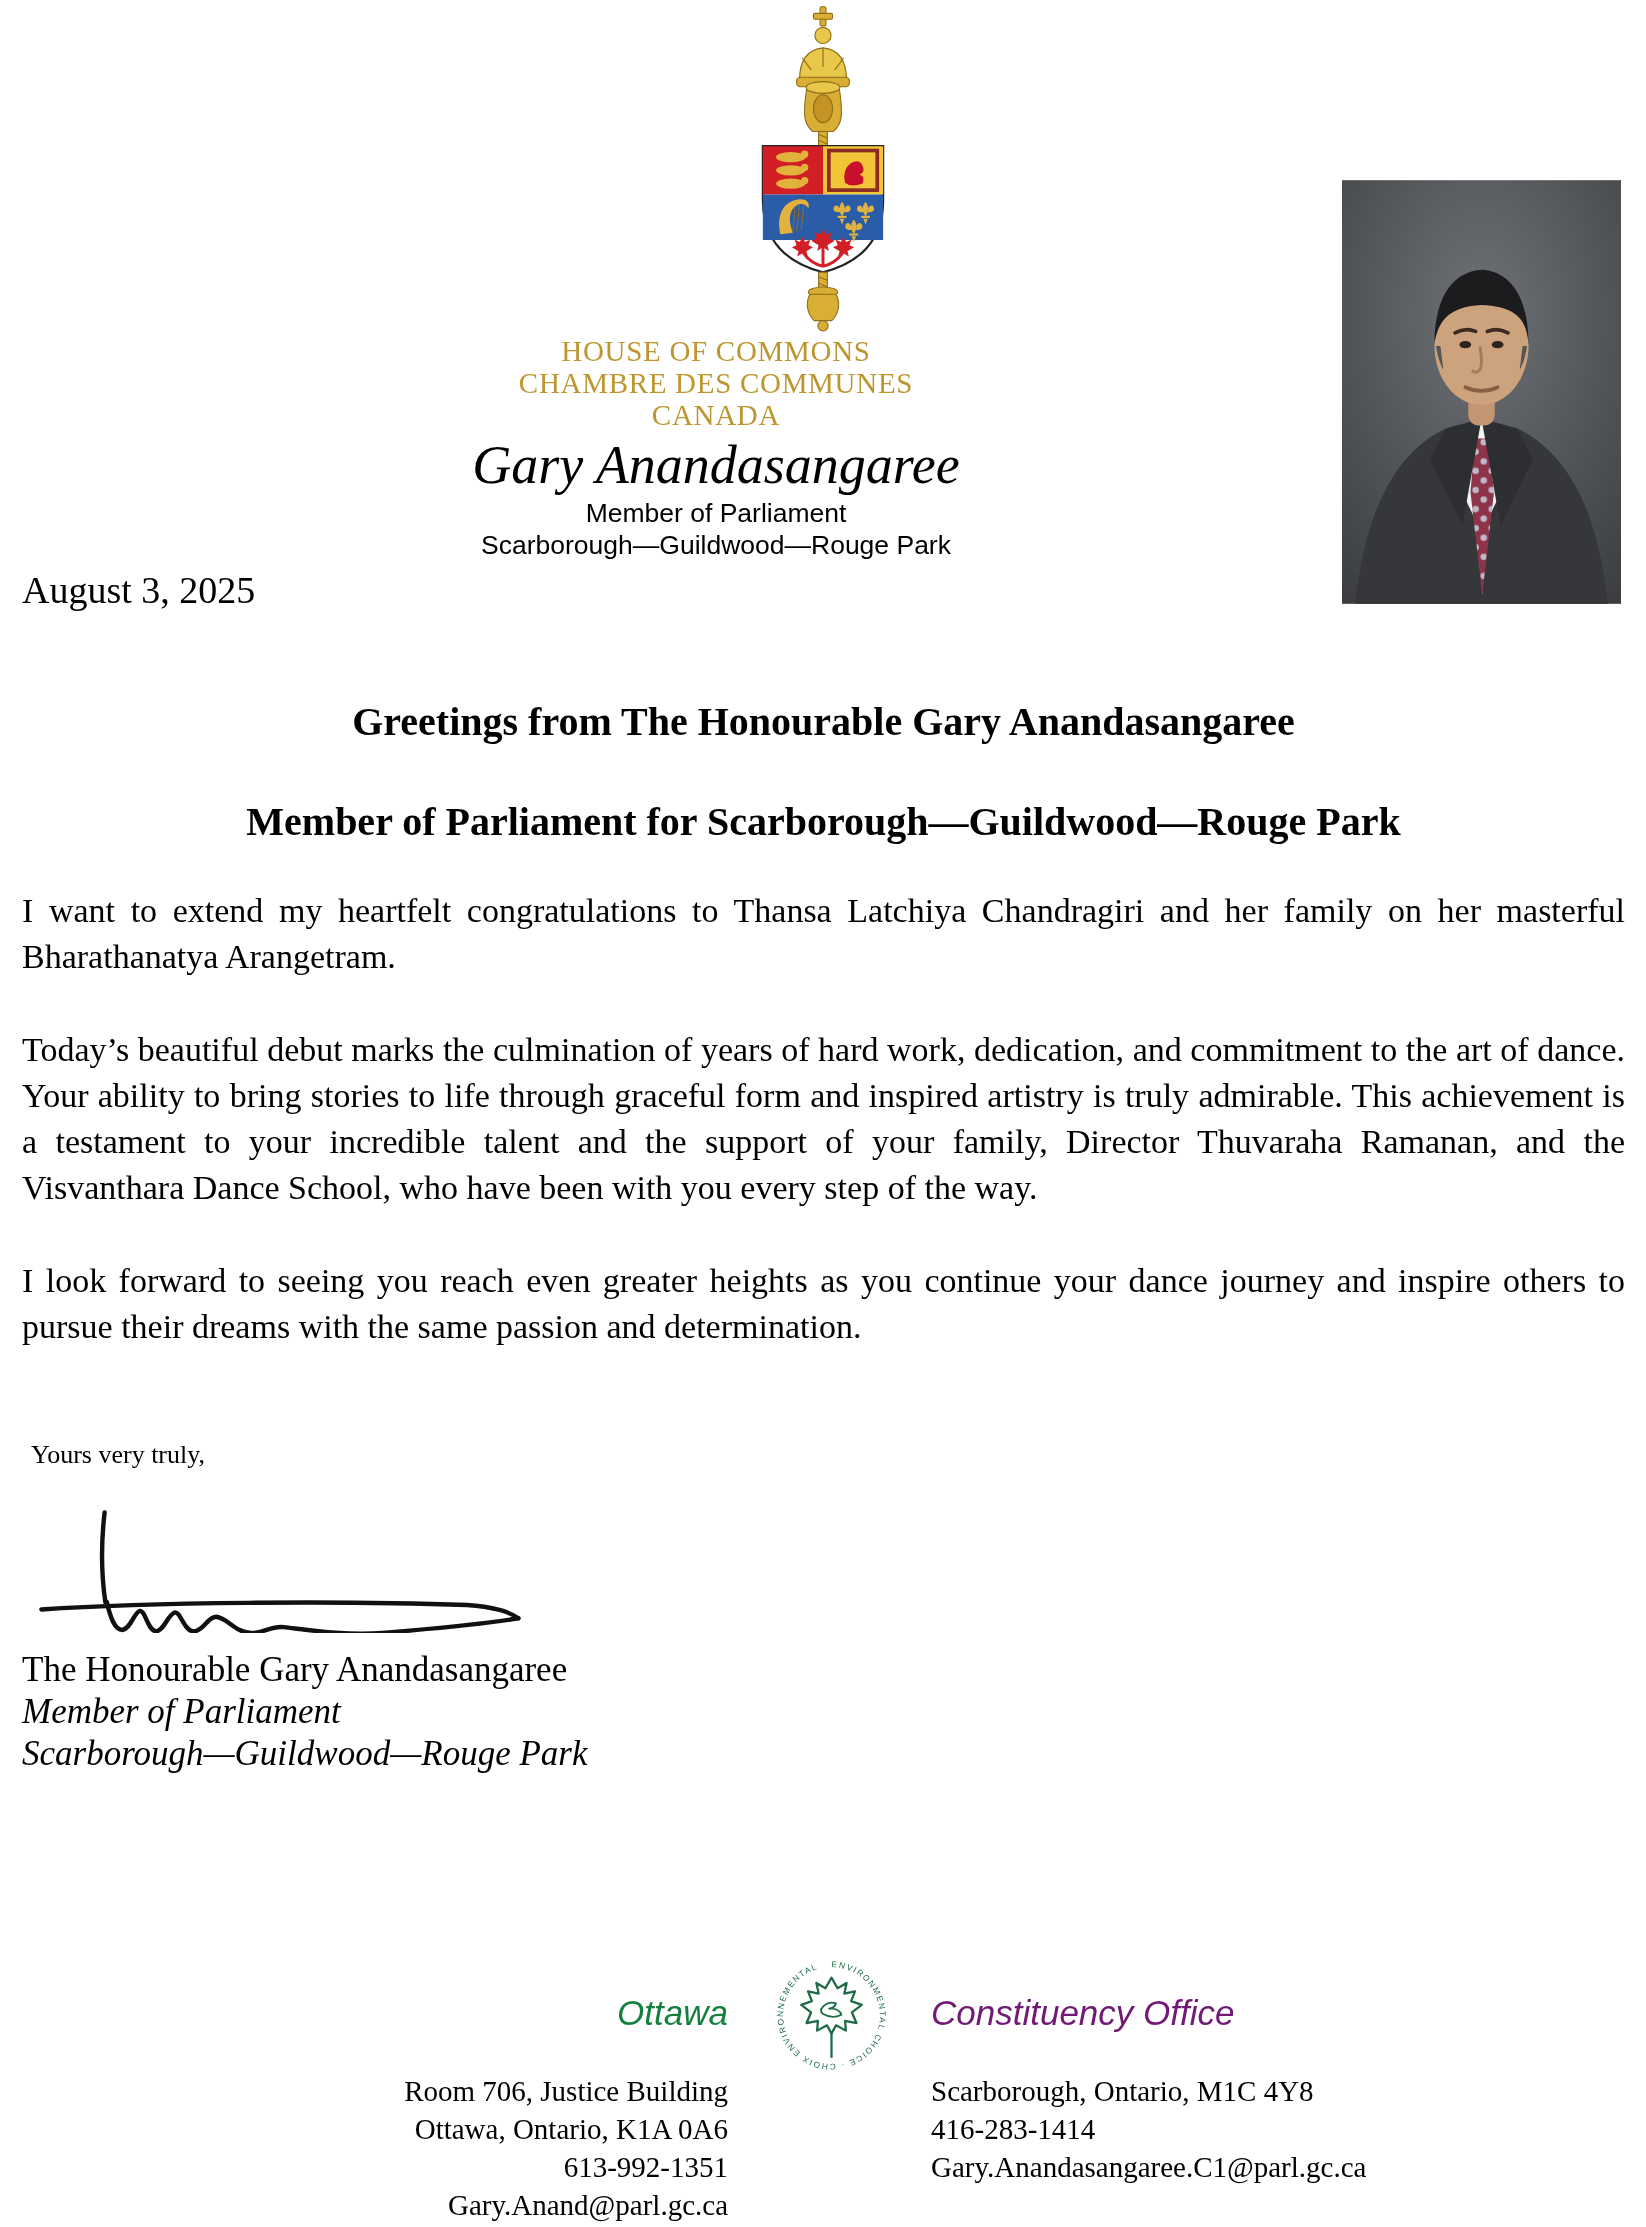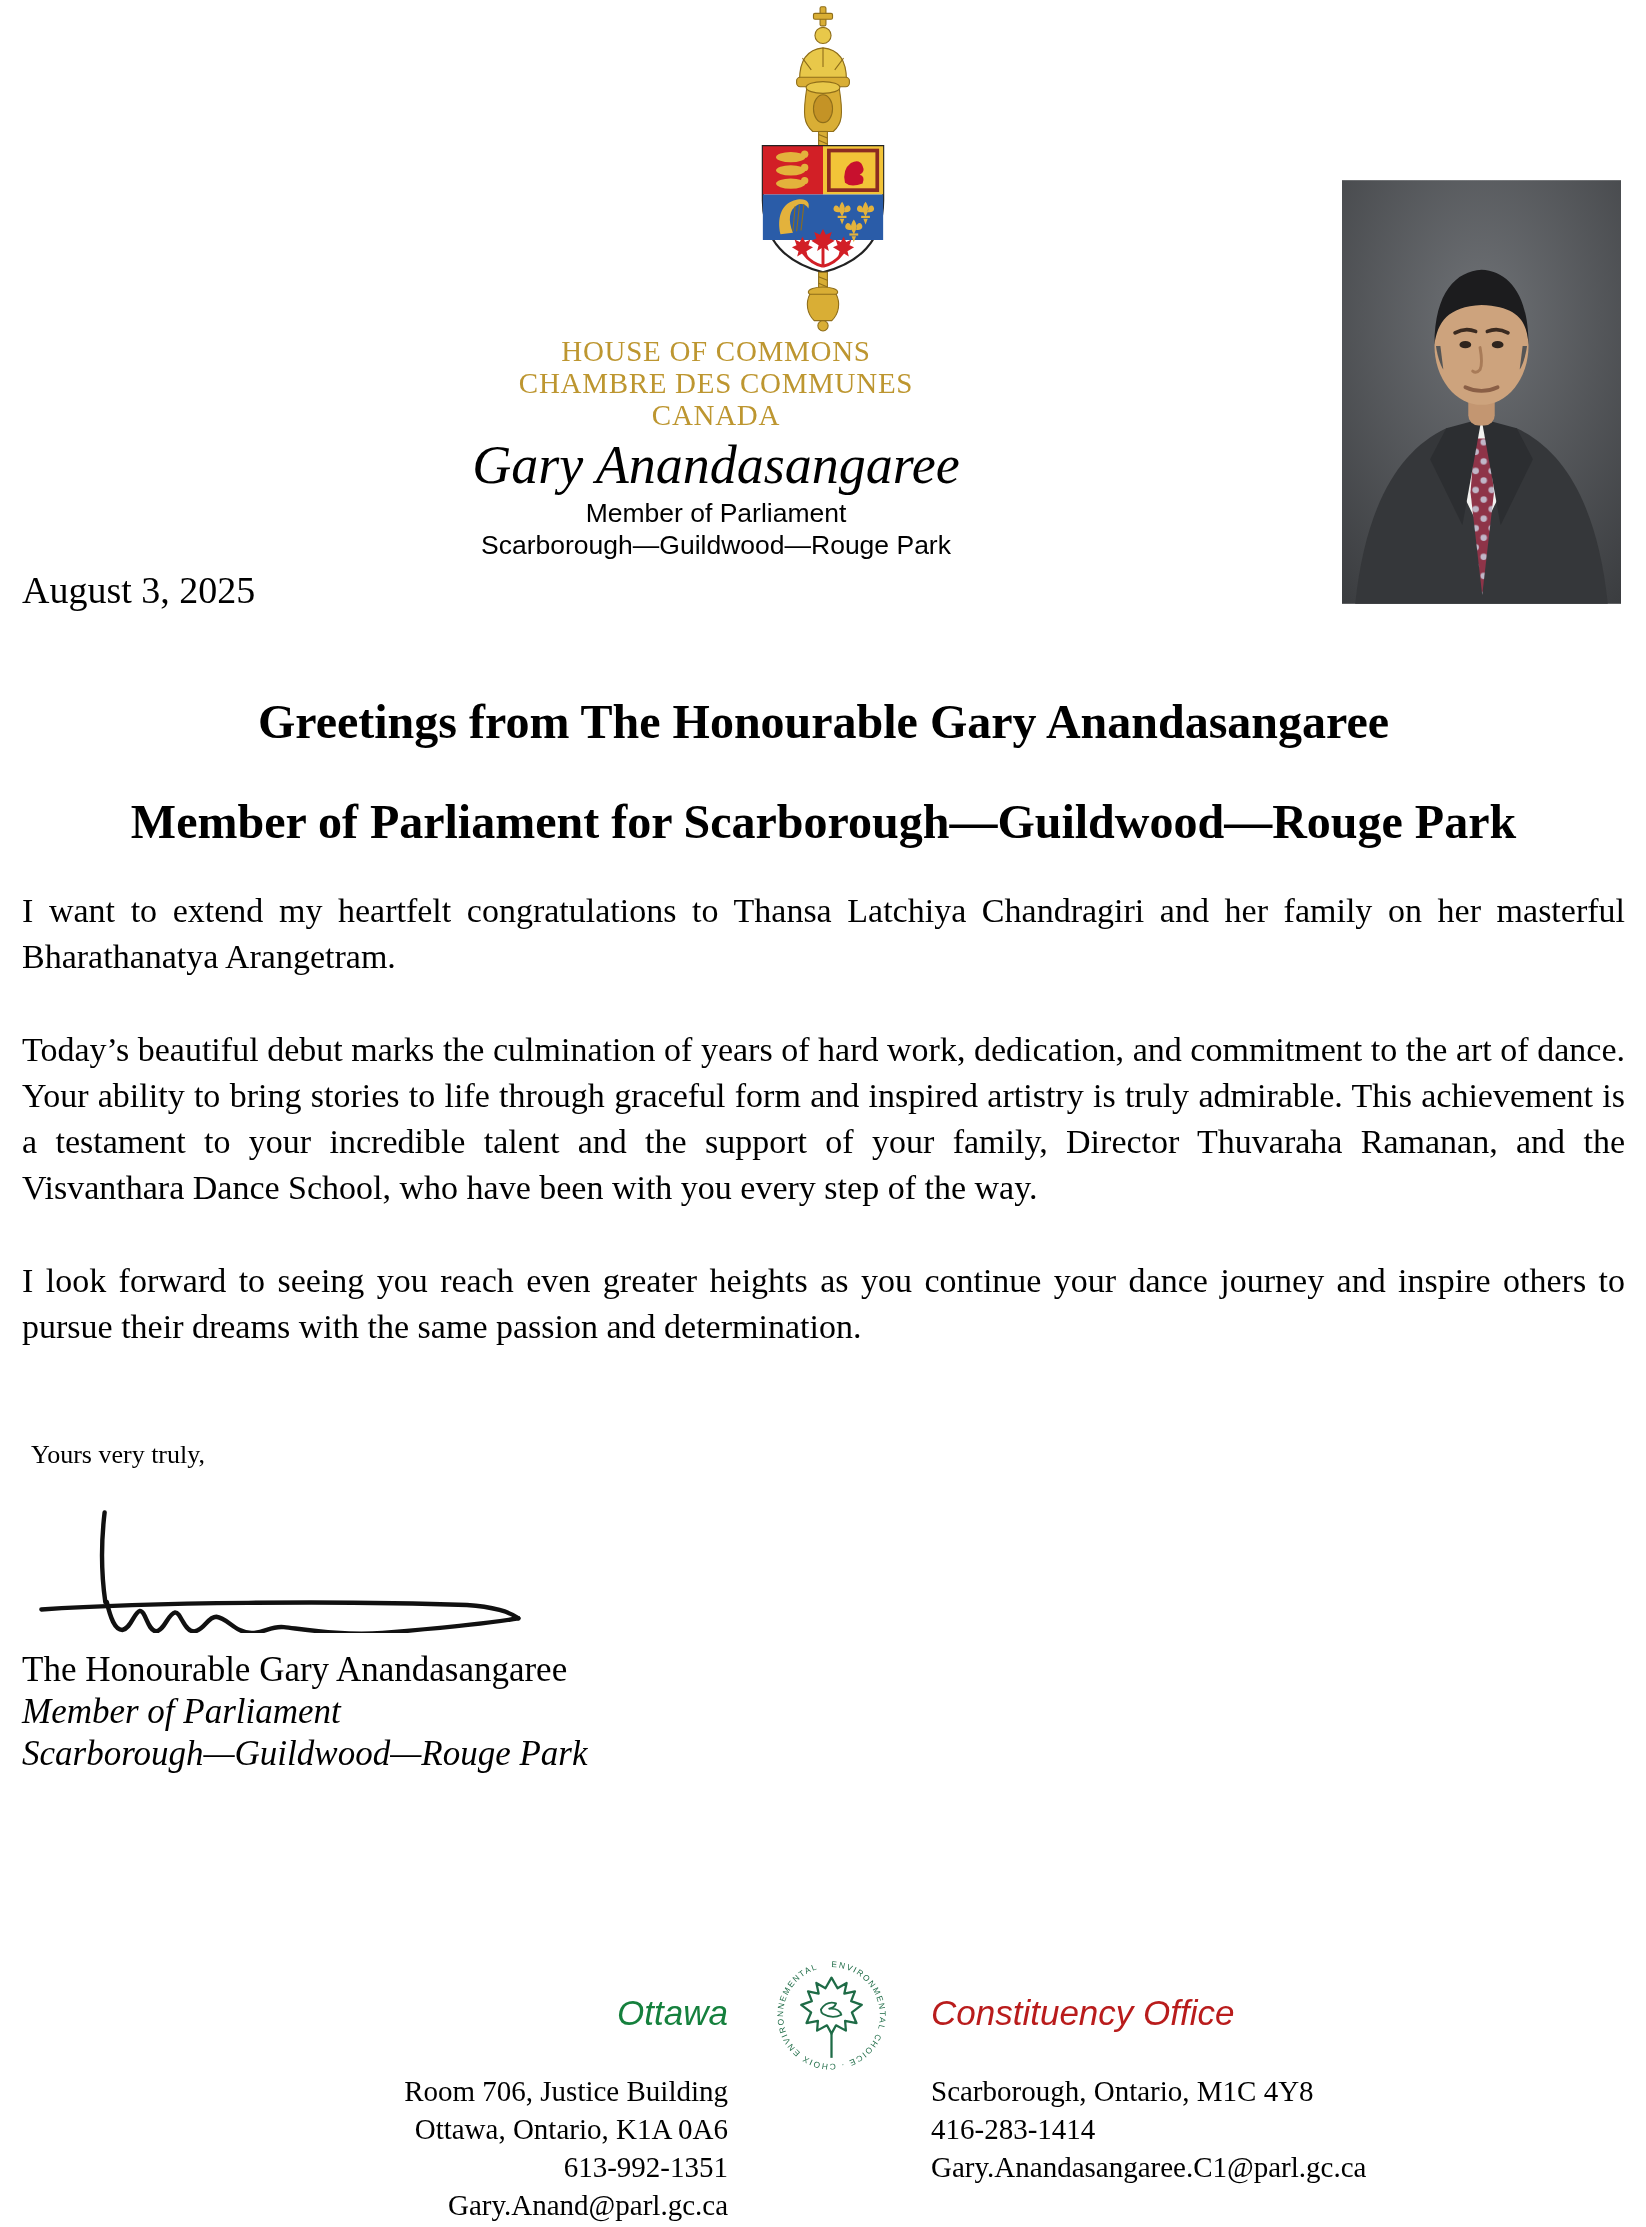--- a/index.html
+++ b/index.html
@@ -16,21 +16,21 @@
   .crest{position:absolute;left:735px;top:4.4px;width:176px;height:329px;}
   .header-block{position:absolute;left:0;top:335px;width:1432px;text-align:center;}
   .org-line{font-family:"Liberation Serif",serif;font-size:29px;line-height:32px;letter-spacing:0.7px;}
   .mp-name{font-family:"Liberation Serif",serif;font-style:italic;font-size:54px;line-height:63px;margin-top:2.9px;}
   .mp-role{font-family:"Liberation Sans",sans-serif;font-size:26.5px;line-height:32px;}
   .mp-riding{font-family:"Liberation Sans",sans-serif;font-size:26.5px;line-height:32px;}
   .portrait{position:absolute;left:1342px;top:180px;width:279px;height:424px;}
   
   .date{position:absolute;left:22px;top:568px;font-size:38px;}
   .letter-body{position:absolute;left:22px;right:22px;top:700px;}
-  .letter-h{font-weight:bold;font-size:48px;line-height:44px;text-align:center;margin:0 0 56px 0;}
+  .letter-h{font-weight:bold;font-size:40px;line-height:44px;text-align:center;margin:0 0 56px 0;}
   .letter-h.second{margin-bottom:44px;}
   .para{font-size:34px;line-height:46px;text-align:justify;margin:0 0 47px 0;}
   .closing{font-size:26px;margin:90px 0 0 9px;}
   .signature{display:block;margin:38px 0 0 14.7px;width:485px;height:125px;}
   .signer{font-size:35px;line-height:42px;margin-top:16px;}
   .signer .it{font-style:italic;}
   
   .office-label{position:absolute;font-family:"Liberation Sans",sans-serif;font-style:italic;font-size:35px;line-height:38px;}
   .office-label.ottawa{left:368px;width:360px;text-align:right;top:1994px;}
   .office-label.constituency{left:931px;top:1994px;}
@@ -186,21 +186,21 @@
     <text font-size="11" fill="#1E6B46" letter-spacing="2" font-family="Liberation Sans, sans-serif">
       <textPath href="#ringPath">ENVIRONMENTAL CHOICE · CHOIX ENVIRONNEMENTAL</textPath>
     </text>
     <g stroke="#1E6B46" stroke-width="3" fill="none" stroke-linejoin="round">
       <path d="M80 30 L88 44 L100 37 L97 51 L111 48 L106 61 L120 66 L107 76 L113 90 L98 87 L99 100 L86 93 L80 104 L74 93 L61 100 L62 87 L47 90 L53 76 L40 66 L54 61 L49 48 L63 51 L60 37 L72 44 Z"></path>
       <path d="M80 104 L80 136"></path>
       <path d="M66 72 q8 -12 20 -8 q-2 6 -9 7 q13 -1 16 8 q-12 6 -24 -1 q-3 -2 -3 -6 z" stroke-width="2.5"></path>
     </g>
   </svg>
 
-  <div class="office-label constituency" style="color:#b91c1c">Constituency Office</div>
+  <div class="office-label constituency" style="color:#701a75">Constituency Office</div>
 
   <div class="office-block left">
     <div>Room 706, Justice Building</div>
     <div>Ottawa, Ontario, K1A 0A6</div>
     <div>613-992-1351</div>
     <div>Gary.Anand@parl.gc.ca</div>
   </div>
 
   <div class="office-block right">
     <div>Scarborough, Ontario, M1C 4Y8</div>

